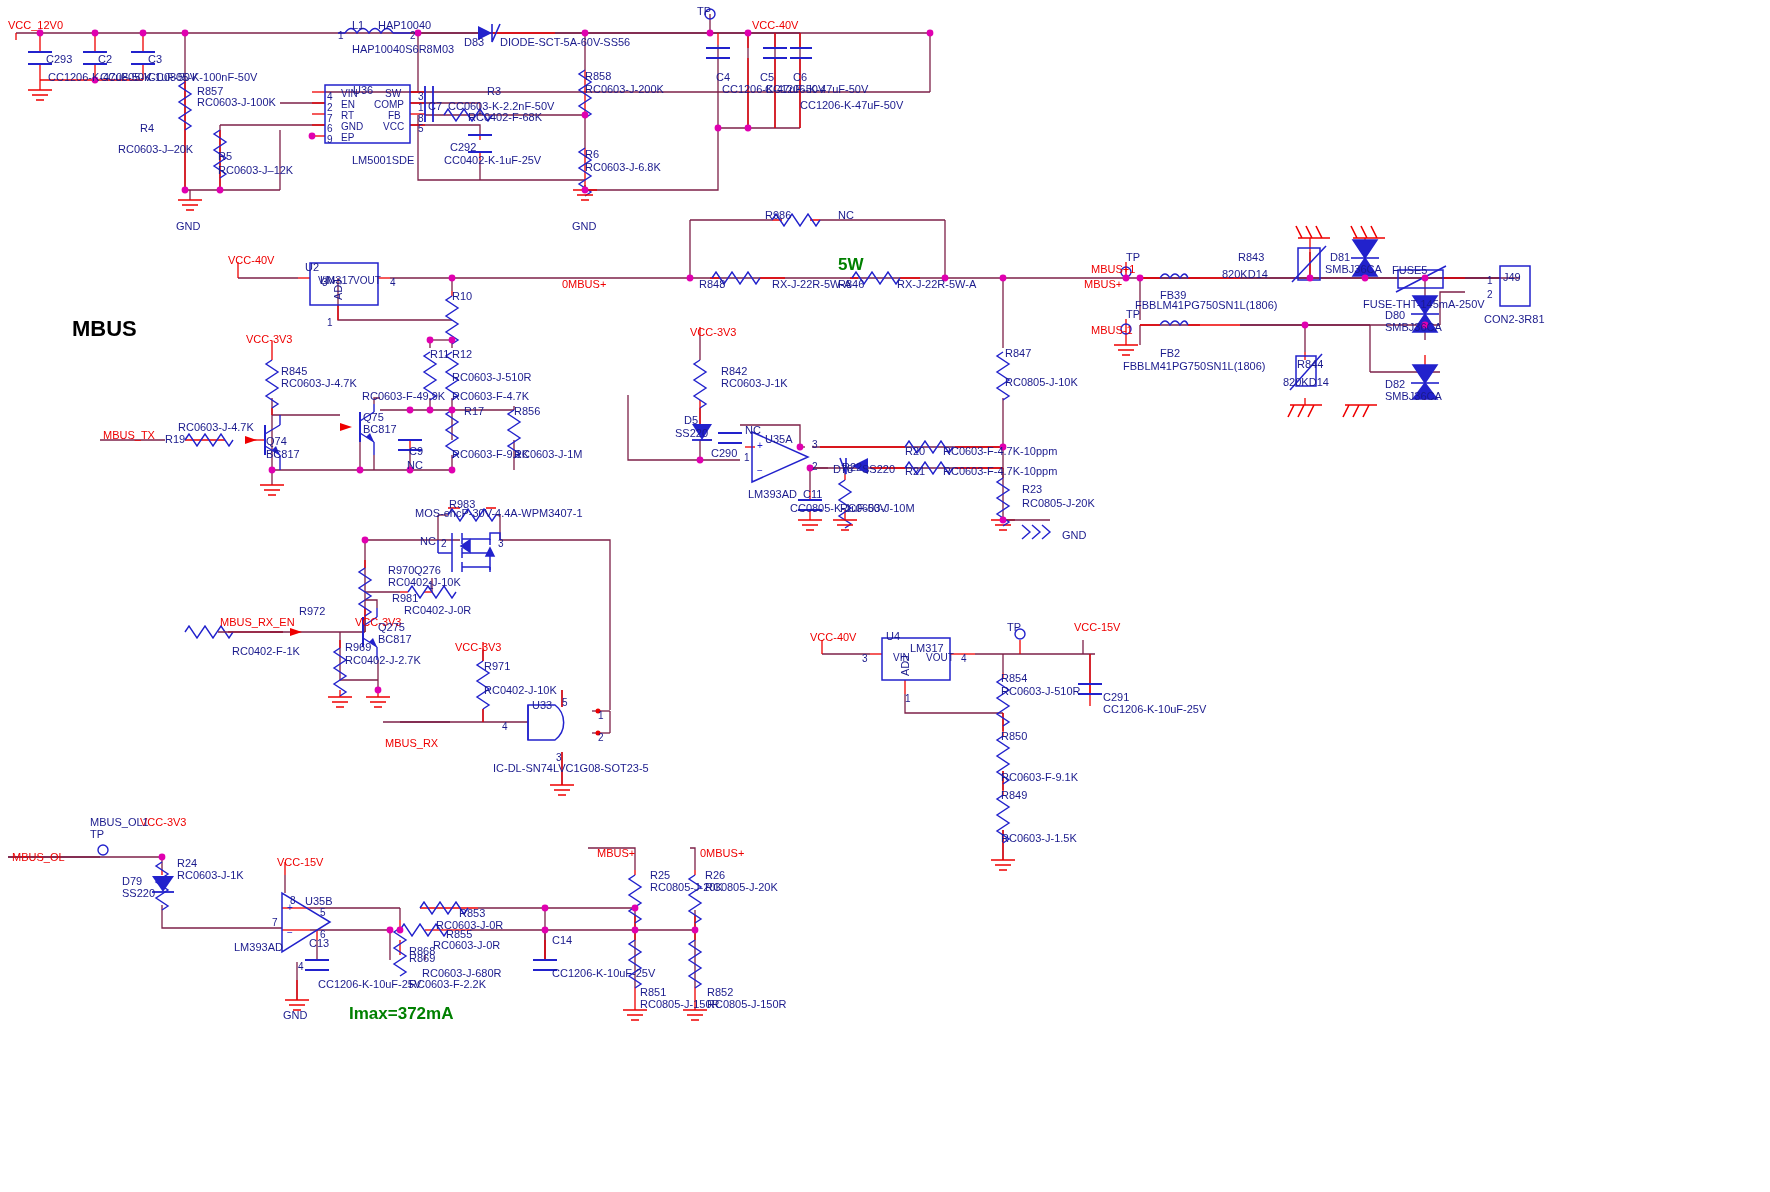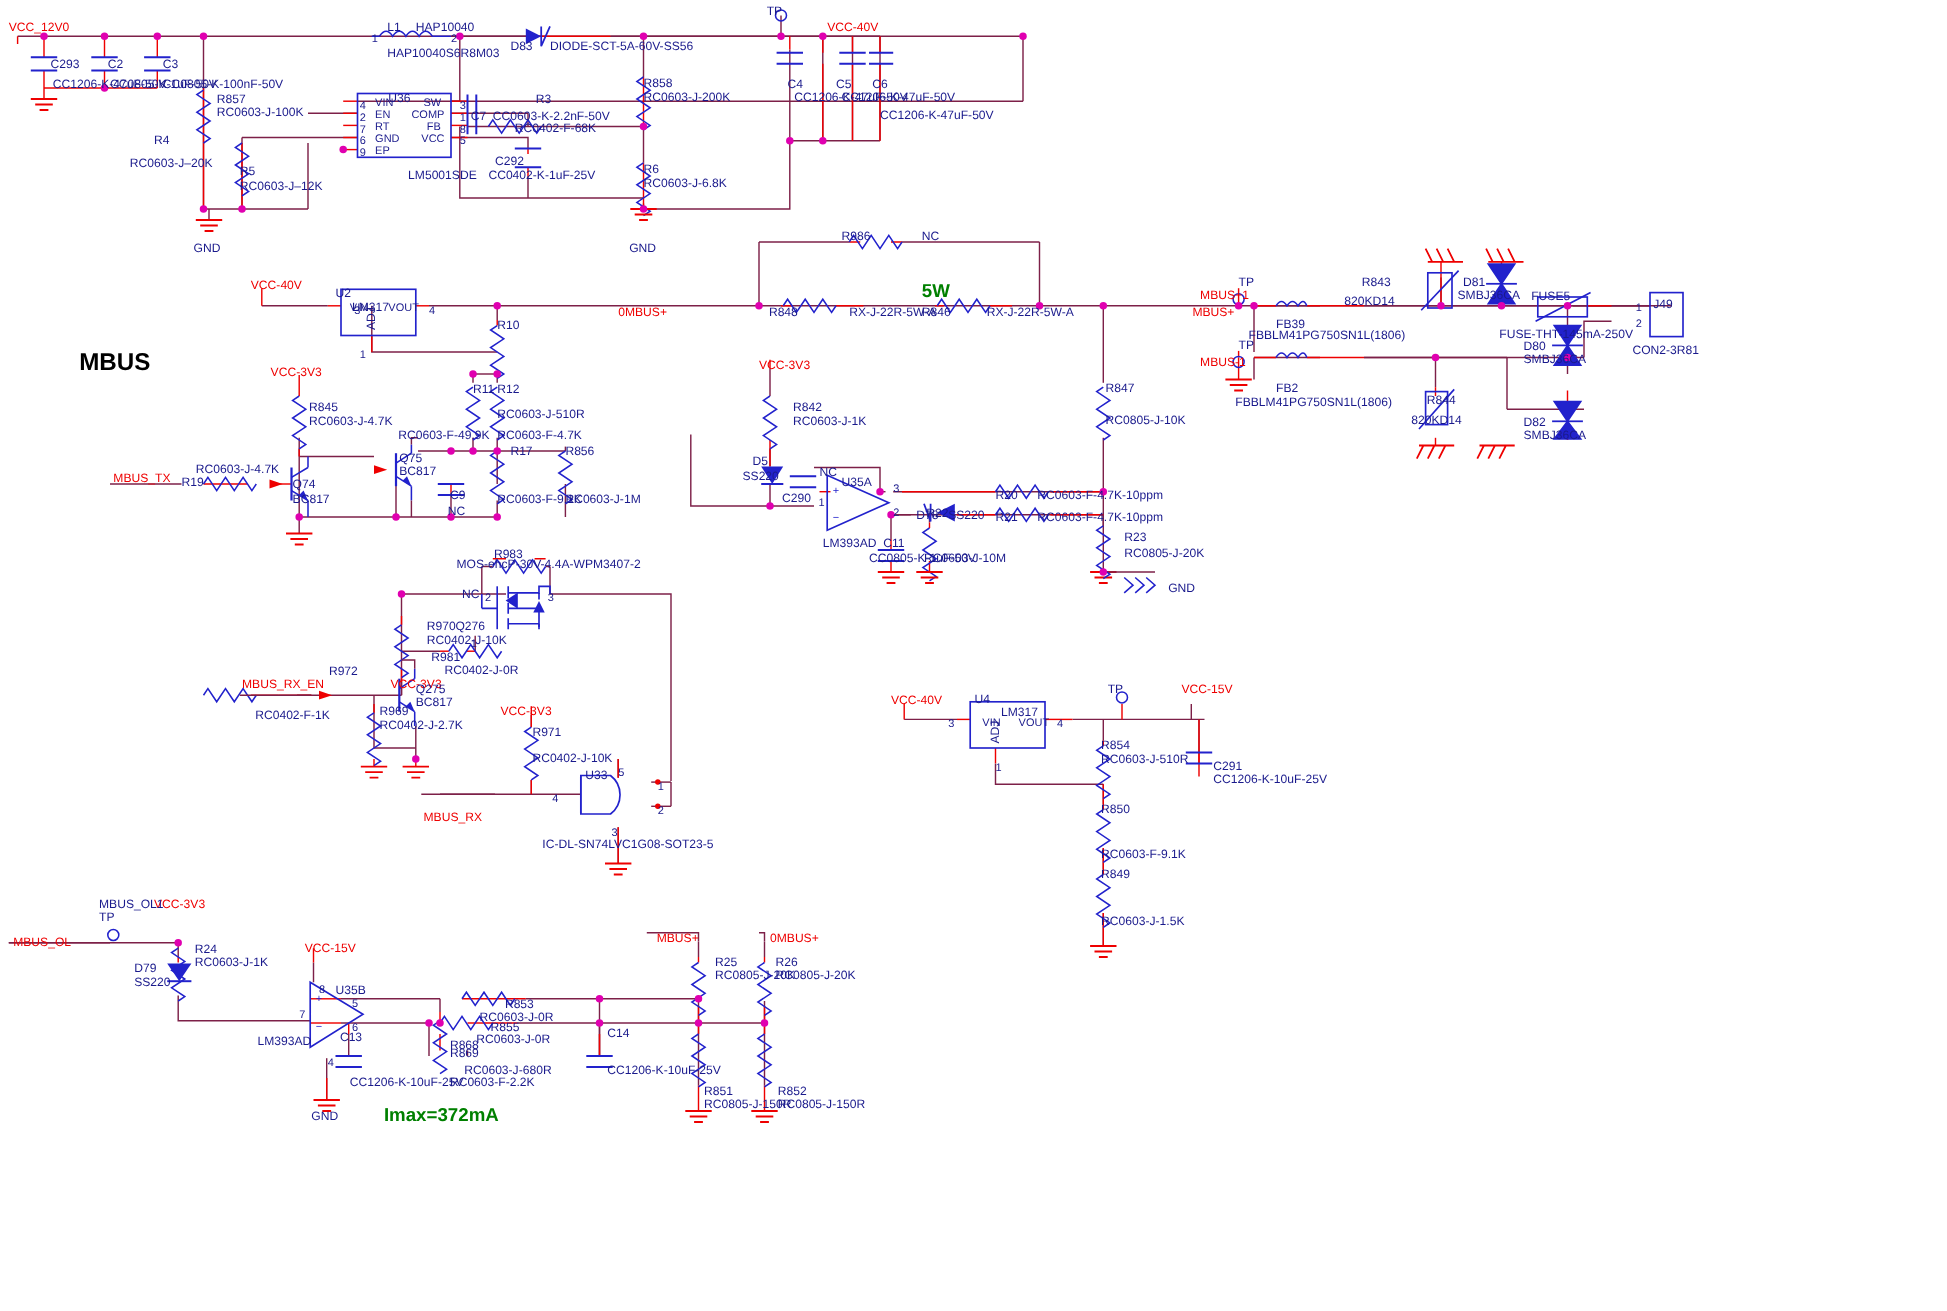--- a/index.html
+++ b/index.html
@@ -666,21 +666,21 @@
       <div class="lbl" style="left: 140px; top: 123px;">R4</div>
       <div class="lbl" style="left: 118px; top: 144px;">RC0603-J–20K</div>
       <div class="lbl" style="left: 218px; top: 151px;">R5</div>
       <div class="lbl" style="left: 218px; top: 165px;">RC0603-J–12K</div>
       <div class="lbl" style="left: 352px; top: 20px;">L1</div>
       <div class="lbl" style="left: 352px; top: 44px;">HAP10040S6R8M03</div>
       <div class="lbl" style="left: 378px; top: 20px;">HAP10040</div>
       <div class="lbl" style="left: 464px; top: 37px;">D83</div>
       <div class="lbl" style="left: 500px; top: 37px;">DIODE-SCT-5A-60V-SS56</div>
       <div class="lbl" style="left: 353px; top: 85px;">U36</div>
-      <div class="lbl" style="left: 371px; top: 155px;">LM5001SDE</div>
+      <div class="lbl" style="left: 352px; top: 155px;">LM5001SDE</div>
       <div class="lbl" style="left: 428px; top: 101px;">C7</div>
       <div class="lbl" style="left: 448px; top: 101px;">CC0603-K-2.2nF-50V</div>
       <div class="lbl" style="left: 487px; top: 86px;">R3</div>
       <div class="lbl" style="left: 468px; top: 112px;">RC0402-F-68K</div>
       <div class="lbl" style="left: 450px; top: 142px;">C292</div>
       <div class="lbl" style="left: 444px; top: 155px;">CC0402-K-1uF-25V</div>
       <div class="lbl" style="left: 585px; top: 71px;">R858</div>
       <div class="lbl" style="left: 585px; top: 84px;">RC0603-J-200K</div>
       <div class="lbl" style="left: 585px; top: 149px;">R6</div>
       <div class="lbl" style="left: 585px; top: 162px;">RC0603-J-6.8K</div>
@@ -752,21 +752,21 @@
       <div class="lbl" style="left: 1325px; top: 264px;">SMBJ36CA</div>
       <div class="lbl" style="left: 1385px; top: 310px;">D80</div>
       <div class="lbl" style="left: 1385px; top: 322px;">SMBJ36CA</div>
       <div class="lbl" style="left: 1385px; top: 379px;">D82</div>
       <div class="lbl" style="left: 1385px; top: 391px;">SMBJ36CA</div>
       <div class="lbl" style="left: 1392px; top: 265px;">FUSE5</div>
       <div class="lbl" style="left: 1363px; top: 299px;">FUSE-THT-145mA-250V</div>
       <div class="lbl" style="left: 1503px; top: 272px;">J49</div>
       <div class="lbl" style="left: 1484px; top: 314px;">CON2-3R81</div>
       <div class="lbl" style="left: 449px; top: 499px;">R983</div>
-      <div class="lbl" style="left: 415px; top: 508px;">MOS-ehcP-30V-4.4A-WPM3407-2</div>
+      <div class="lbl" style="left: 415px; top: 508px;">MOS-ehcP-30V-4.4A-WPM3407-1</div>
       <div class="lbl" style="left: 414px; top: 565px;">Q276</div>
       <div class="lbl" style="left: 420px; top: 536px;">NC</div>
       <div class="lbl" style="left: 388px; top: 565px;">R970</div>
       <div class="lbl" style="left: 388px; top: 577px;">RC0402-J-10K</div>
       <div class="lbl" style="left: 392px; top: 593px;">R981</div>
       <div class="lbl" style="left: 404px; top: 605px;">RC0402-J-0R</div>
       <div class="lbl" style="left: 299px; top: 606px;">R972</div>
       <div class="lbl" style="left: 232px; top: 646px;">RC0402-F-1K</div>
       <div class="lbl" style="left: 378px; top: 622px;">Q275</div>
       <div class="lbl" style="left: 378px; top: 634px;">BC817</div>

